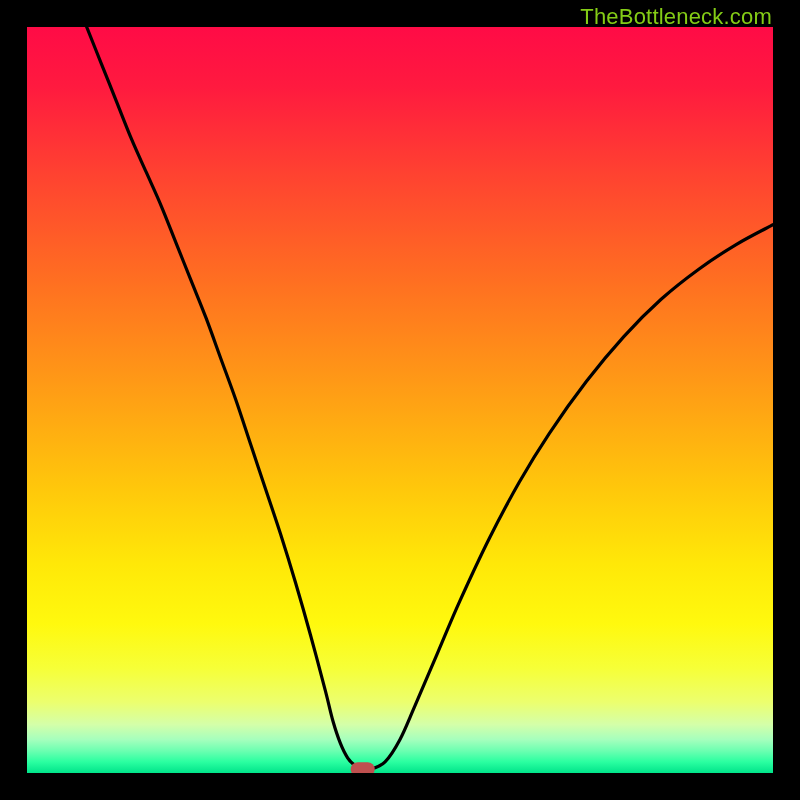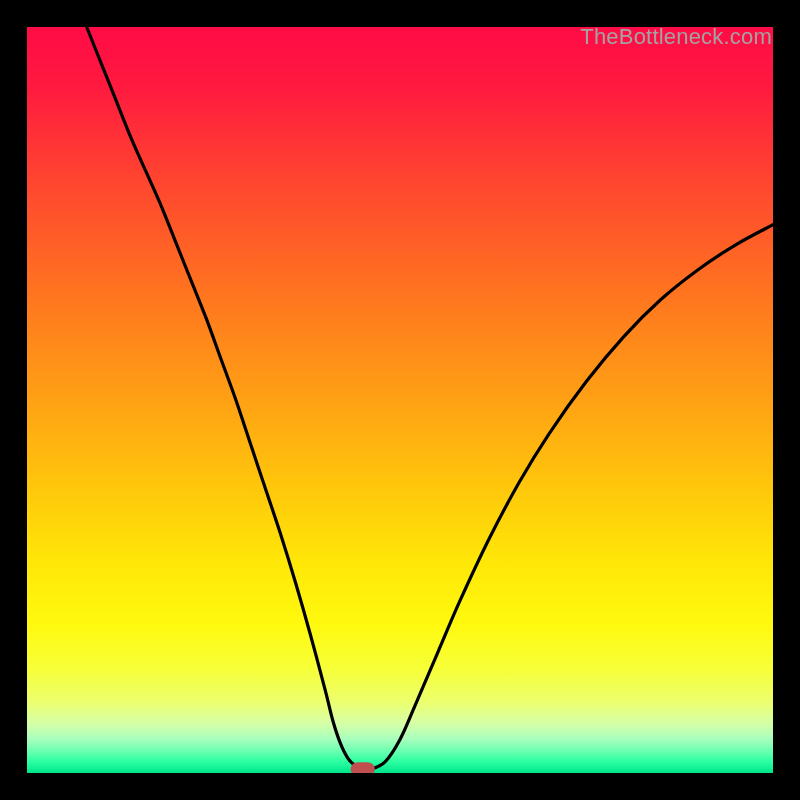--- a/index.html
+++ b/index.html
@@ -21,25 +21,24 @@
     left: 27px;
     top: 27px;
     width: 746px;
     height: 746px;
     overflow: hidden;
   }
   .watermark {
     position: absolute;
     top: 4px;
     right: 28px;
-    color: #a3a3a3;
+    color: #84cc16;
     font-size: 22px;
     font-weight: 400;
     letter-spacing: 0.2px;
-    margin-top: 20px;
   }
   svg { display: block; }
 </style>
 </head>
 <body>
 
 <div class="frame">
 
   <div class="plot-area">
     <svg id="chart-svg" width="746" height="746" viewBox="0 0 746 746">

